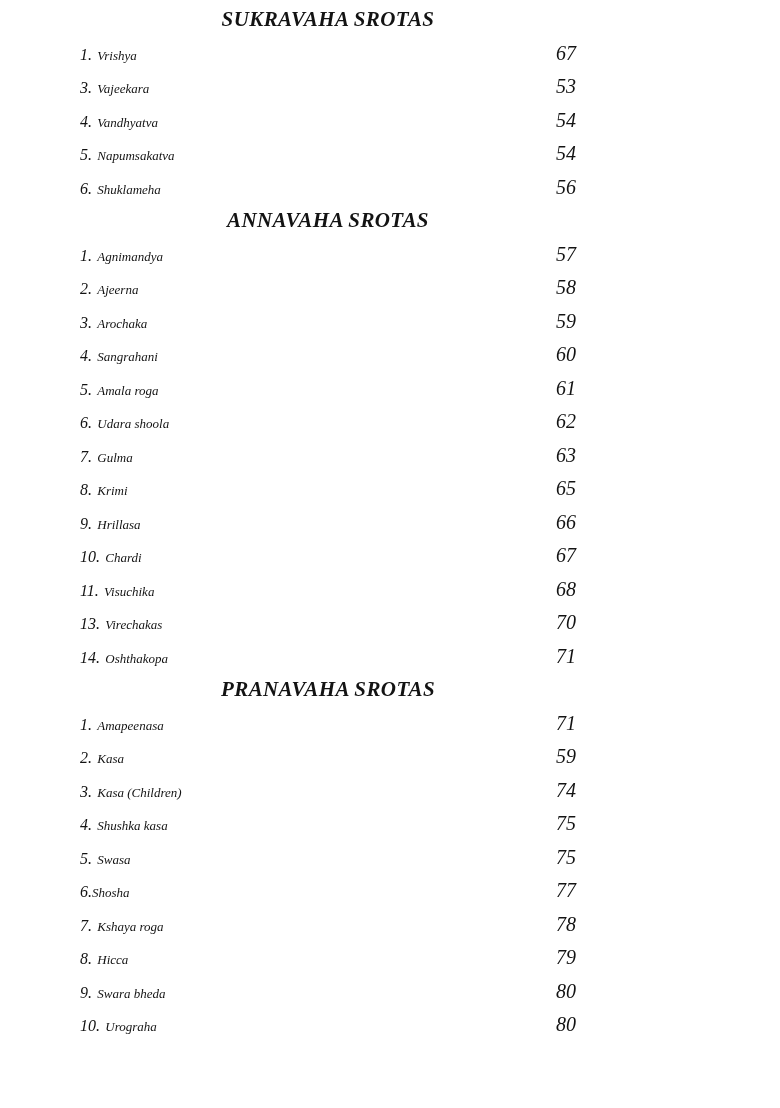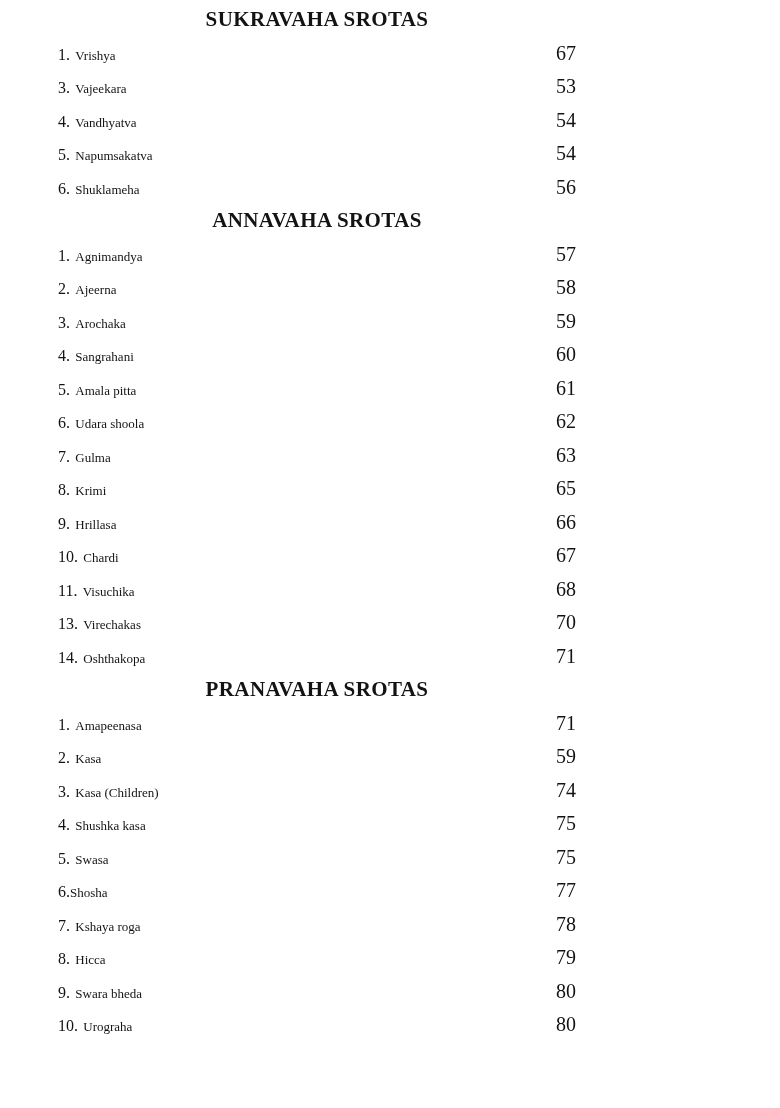--- a/index.html
+++ b/index.html
@@ -11,21 +11,22 @@
     width: 780px;
     height: 1108px;
     font-family: "Liberation Serif", "DejaVu Serif", serif;
     color: #131313;
     overflow: hidden;
   }
   #page {
     box-sizing: border-box;
     width: 644px;
     height: 1108px;
-    padding: 3px 68px 0 58px;
+    padding: 3px 68px 0 80px;
+    font-style: italic;
   }
   .section-heading {
     height: 33.5px;
     line-height: 33.5px;
     text-align: center;
     font-weight: bold;
     font-size: 21px;
     letter-spacing: 0.4px;
     white-space: nowrap;
   }
@@ -92,21 +93,21 @@
     </div>
     <div class="toc-row">
       <span class="entry-left"><span class="entry-num">3.</span><span class="entry-title">Arochaka</span></span>
       <span class="entry-page">59</span>
     </div>
     <div class="toc-row">
       <span class="entry-left"><span class="entry-num">4.</span><span class="entry-title">Sangrahani</span></span>
       <span class="entry-page">60</span>
     </div>
     <div class="toc-row">
-      <span class="entry-left"><span class="entry-num">5.</span><span class="entry-title">Amala pitta</span></span>
+      <span class="entry-left"><span class="entry-num">5.</span><span class="entry-title">Amala roga</span></span>
       <span class="entry-page">61</span>
     </div>
     <div class="toc-row">
       <span class="entry-left"><span class="entry-num">6.</span><span class="entry-title">Udara shoola</span></span>
       <span class="entry-page">62</span>
     </div>
     <div class="toc-row">
       <span class="entry-left"><span class="entry-num">7.</span><span class="entry-title">Gulma</span></span>
       <span class="entry-page">63</span>
     </div>

